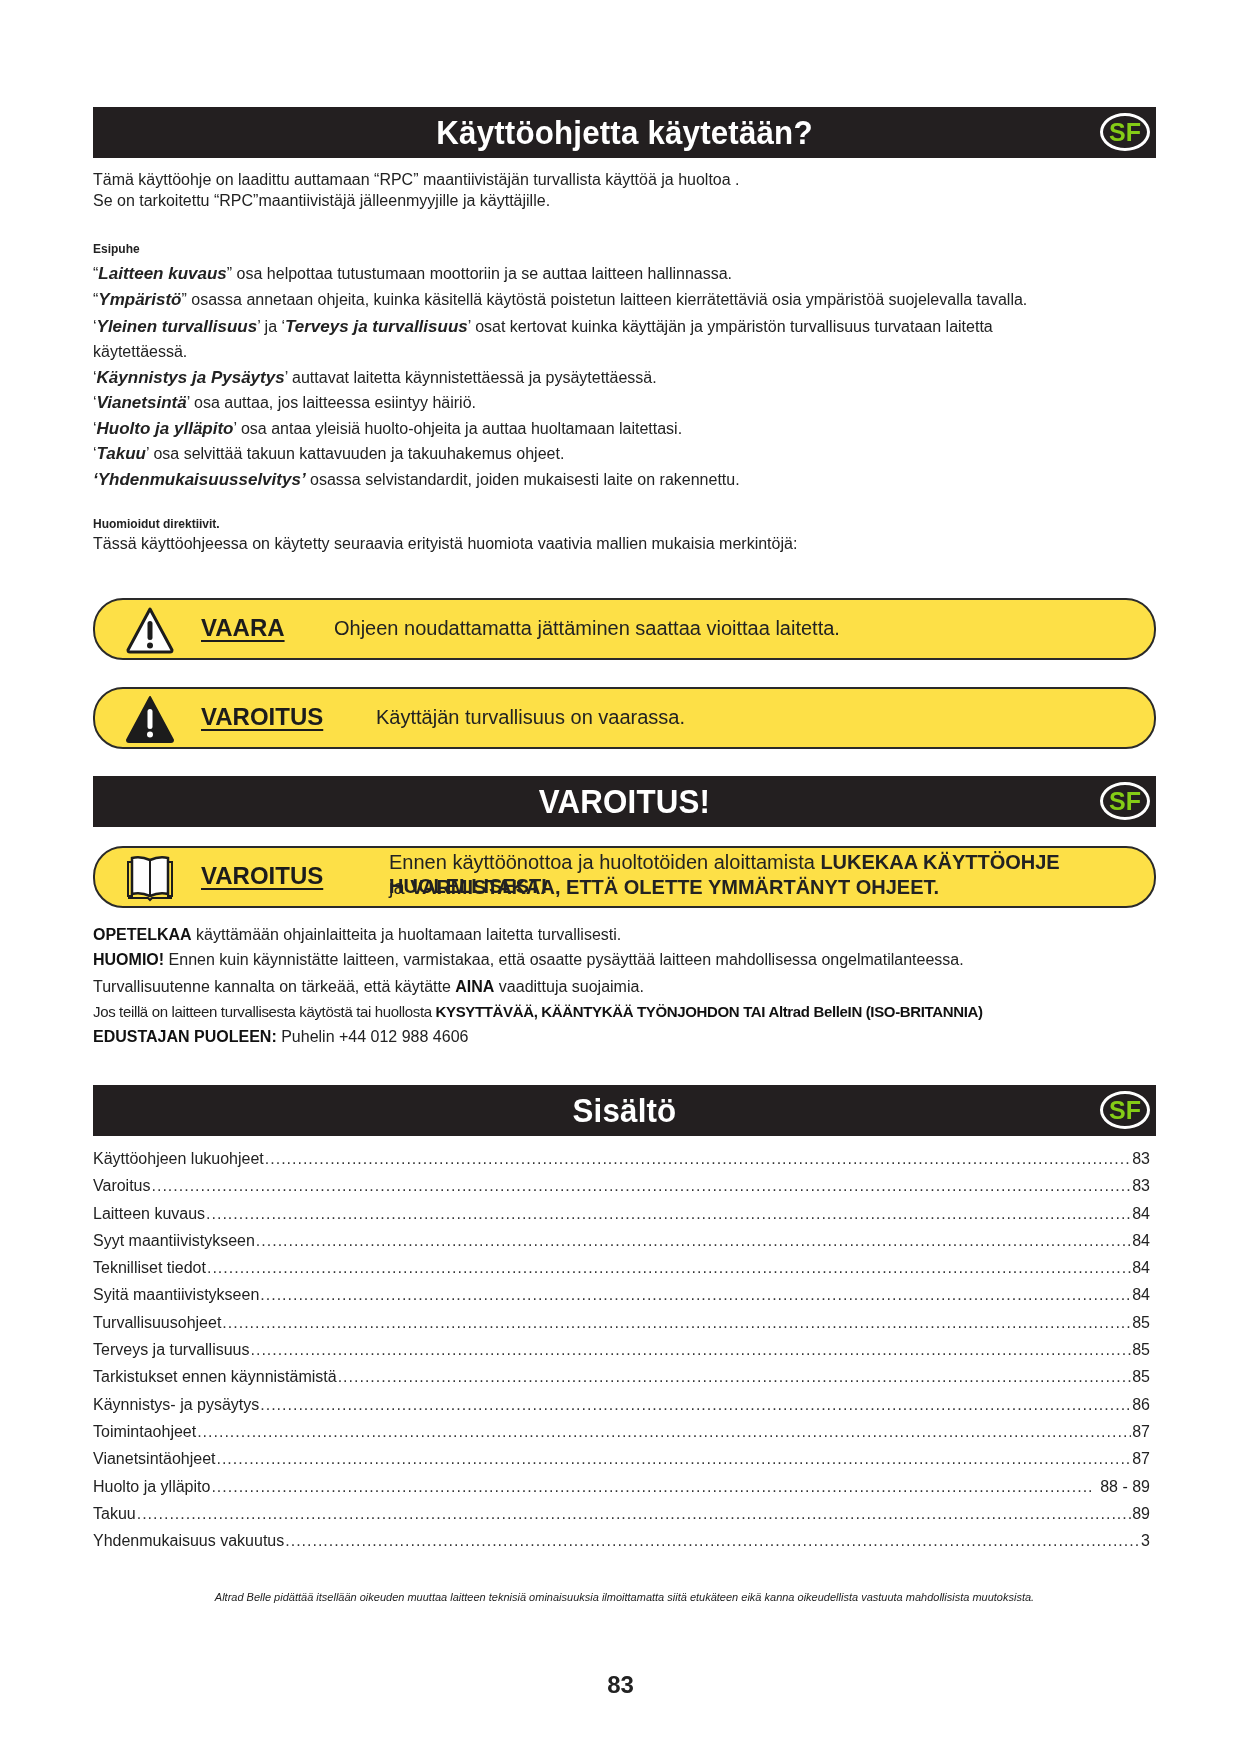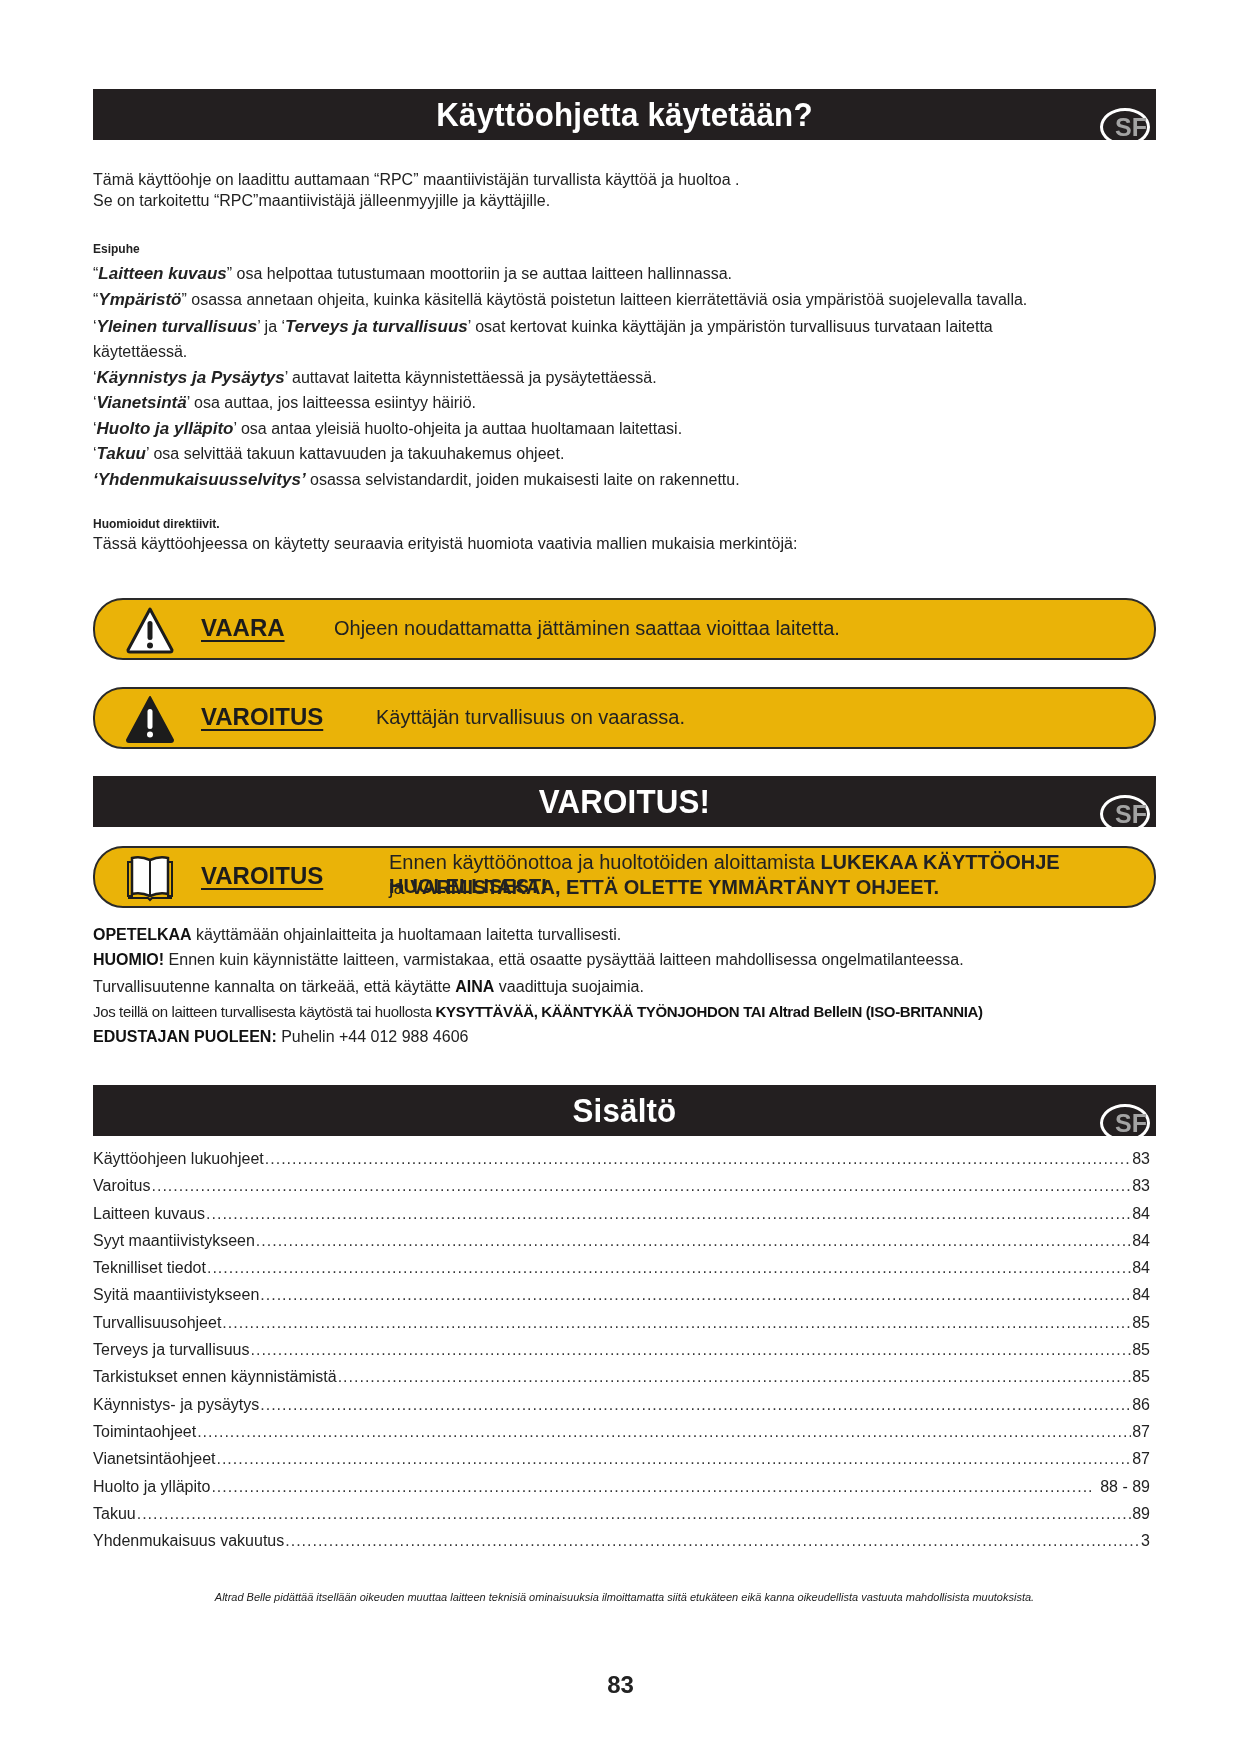--- a/index.html
+++ b/index.html
@@ -1,43 +1,43 @@
 <!DOCTYPE html>
 <html><head>
 <meta charset="utf-8">
 <style>
   html, body { margin:0; padding:0; background:#ffffff; }
   body { width:1241px; height:1754px; position:relative; font-family:"Liberation Sans", sans-serif; color:#1c1c1c; overflow:hidden; }
   .page { position:absolute; left:0; top:0; width:1241px; height:1754px; }
   .banner { position:absolute; left:93px; width:1063px; height:51px; background:#231f20; color:#fff; box-sizing:border-box; }
   .banner .title { position:absolute; left:0; right:0; top:0; height:51px; line-height:51px; text-align:center; font-weight:bold; font-size:34px; letter-spacing:0.2px; transform:scaleX(0.92); }
-  .banner .sf { position:absolute; right:6px; top:6px; width:50px; height:38px; border:3px solid #fff; border-radius:50%; box-sizing:border-box; text-align:right; line-height:32px; font-weight:bold; font-size:25px; color:#a3a3a3;margin-top:13px; }
+  .banner .sf { position:absolute; right:6px; top:6px; width:50px; height:38px; border:3px solid #fff; border-radius:50%; box-sizing:border-box; text-align:center; line-height:32px; font-weight:bold; font-size:25px; color:#84cc16; }
   .text { position:absolute; left:93px; font-size:16px; line-height:20px; color:#222; white-space:nowrap; }
   .text b, .text strong { color:#111; }
   .heading { font-weight:bold; font-size:12px; }
   .bi { font-weight:bold; font-style:italic; font-size:17px; }
-  .notice { position:absolute; left:93px; width:1063px; height:62px; background:#eab308; border:2px solid #2a2a2a; border-radius:30px; box-sizing:border-box; }
+  .notice { position:absolute; left:93px; width:1063px; height:62px; background:#fde047; border:2px solid #2a2a2a; border-radius:30px; box-sizing:border-box; }
   .notice .icon { position:absolute; left:30px; top:6px; width:50px; height:48px; }
   .notice .label { position:absolute; font-weight:bold; font-size:24px; text-decoration:underline; text-underline-offset:4px; color:#1c1c1c; }
   .notice .msg { position:absolute; font-size:20px; color:#222; line-height:24px; }
   .toc { position:absolute; left:93px; width:1057px; }
   .toc-row { display:flex; align-items:baseline; height:27.3px; font-size:16px; color:#222; }
   .toc-row .t { white-space:nowrap; }
   .toc-row .dots { flex:1; overflow:hidden; white-space:nowrap; margin:0 1px; color:#333; letter-spacing:1px; }
   .toc-row .dots::after { content:"................................................................................................................................................................................................................................................................................................"; }
   .toc-row .p { white-space:nowrap; }
   .footer-note { position:absolute; left:93px; width:1063px; top:1591px; text-align:center; font-size:11px; font-style:italic; color:#222; }
   .page-num { position:absolute; left:0; width:1241px; top:1671px; text-align:center; font-weight:bold; font-size:24px; color:#222; }
 </style>
 </head>
 <body>
 
 <div class="page">
 
-  <div class="banner" style="top:89px;padding-left:12px;">
+  <div class="banner" style="top:107px;padding-left:12px;">
     <div class="title">Käyttöohjetta käytetään?</div>
     <div class="sf">SF</div>
   </div>
 
   <div class="text" style="top:170px;">Tämä käyttöohje on laadittu auttamaan “RPC” maantiivistäjän turvallista  käyttöä ja huoltoa .</div>
   <div class="text" style="top:191px;">Se on tarkoitettu “RPC”maantiivistäjä jälleenmyyjille ja  käyttäjille.</div>
 
   <div class="text heading" style="top:239px;">Esipuhe</div>
 
   <div class="text" style="top:264px;text-align:right;">

